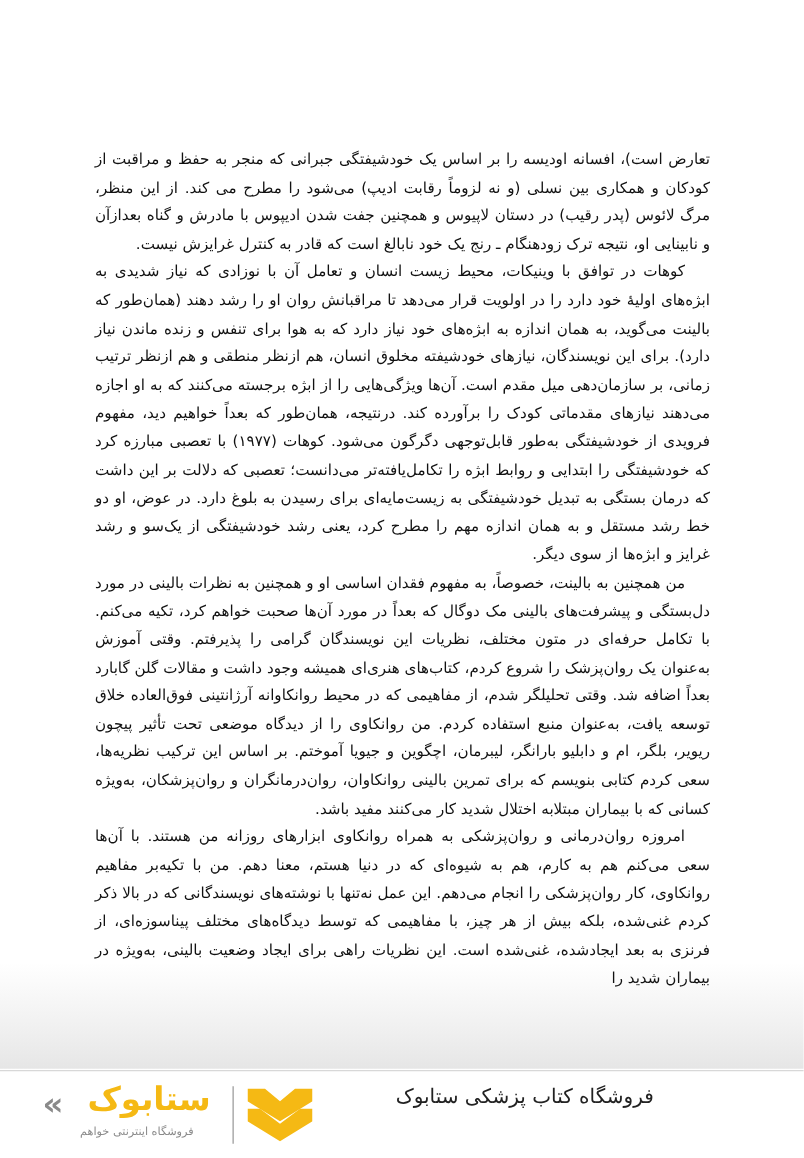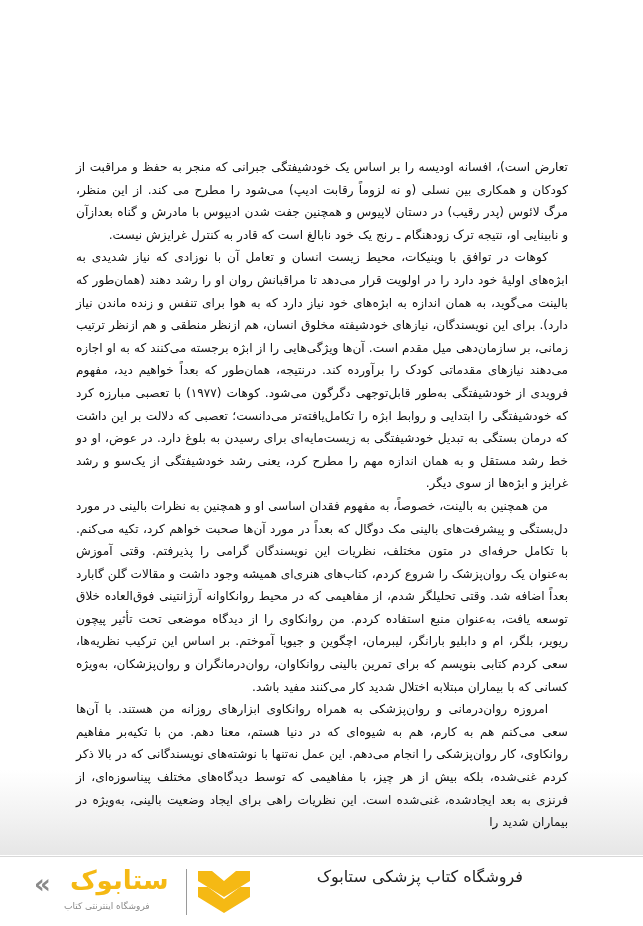--- a/index.html
+++ b/index.html
@@ -10,21 +10,21 @@
     color: #111;
     position: relative;
   }
   .page {
     position: absolute; left: 0; top: 0; width: 643px; height: 855px;
     background: linear-gradient(to bottom, #ffffff 0px, #ffffff 770px, #f1f1f1 820px, #e6e6e6 855px);
   }
   .text-block {
     position: absolute; left: 76px; width: 492px; top: 116px;
     direction: rtl; text-align: justify;
-    font-size: 12.1px; line-height: 22.6px; margin-top: 40px;
+    font-size: 12.1px; line-height: 22.6px;
   }
   .para { margin: 0; text-align-last: right; }
   .para.indent { text-indent: 20px; }
   .page-number {
     position: absolute; left: 0; width: 643px; top: 838px;
     text-align: center; font-size: 9px; color: #444; direction: rtl;
   }
   .footer {
     position: absolute; left: 0; top: 856px; width: 643px; height: 70px;
     background: #ffffff;
@@ -71,21 +71,21 @@
     <p class="para indent">کوهات در توافق با وینیکات، محیط زیست انسان و تعامل آن با نوزادی که نیاز شدیدی به ابژه‌های اولیهٔ خود دارد را در اولویت قرار می‌دهد تا مراقبانش روان او را رشد دهند (همان‌طور که بالینت می‌گوید، به همان اندازه به ابژه‌های خود نیاز دارد که به هوا برای تنفس و زنده ماندن نیاز دارد). برای این نویسندگان، نیازهای خودشیفته مخلوق انسان، هم ازنظر منطقی و هم ازنظر ترتیب زمانی، بر سازمان‌دهی میل مقدم است. آن‌ها ویژگی‌هایی را از ابژه برجسته می‌کنند که به او اجازه می‌دهند نیازهای مقدماتی کودک را برآورده کند. درنتیجه، همان‌طور که بعداً خواهیم دید، مفهوم فرویدی از خودشیفتگی به‌طور قابل‌توجهی دگرگون می‌شود. کوهات (۱۹۷۷) با تعصبی مبارزه کرد که خودشیفتگی را ابتدایی و روابط ابژه را تکامل‌یافته‌تر می‌دانست؛ تعصبی که دلالت بر این داشت که درمان بستگی به تبدیل خودشیفتگی به زیست‌مایه‌ای برای رسیدن به بلوغ دارد. در عوض، او دو خط رشد مستقل و به همان اندازه مهم را مطرح کرد، یعنی رشد خودشیفتگی از یک‌سو و رشد غرایز و ابژه‌ها از سوی دیگر.</p>
     <p class="para indent">من همچنین به بالینت، خصوصاً، به مفهوم فقدان اساسی او و همچنین به نظرات بالینی در مورد دل‌بستگی و پیشرفت‌های بالینی مک دوگال که بعداً در مورد آن‌ها صحبت خواهم کرد، تکیه می‌کنم. با تکامل حرفه‌ای در متون مختلف، نظریات این نویسندگان گرامی را پذیرفتم. وقتی آموزش به‌عنوان یک روان‌پزشک را شروع کردم، کتاب‌های هنری‌ای همیشه وجود داشت و مقالات گلن گابارد بعداً اضافه شد. وقتی تحلیلگر شدم، از مفاهیمی که در محیط روانکاوانه آرژانتینی فوق‌العاده خلاق توسعه یافت، به‌عنوان منبع استفاده کردم. من روانکاوی را از دیدگاه موضعی تحت تأثیر پیچون ریویر، بلگر، ام و دابلیو بارانگر، لیبرمان، اچگوین و جیویا آموختم. بر اساس این ترکیب نظریه‌ها، سعی کردم کتابی بنویسم که برای تمرین بالینی روانکاوان، روان‌درمانگران و روان‌پزشکان، به‌ویژه کسانی که با بیماران مبتلابه اختلال شدید کار می‌کنند مفید باشد.</p>
     <p class="para indent">امروزه روان‌درمانی و روان‌پزشکی به همراه روانکاوی ابزارهای روزانه من هستند. با آن‌ها سعی می‌کنم هم به کارم، هم به شیوه‌ای که در دنیا هستم، معنا دهم. من با تکیه‌بر مفاهیم روانکاوی، کار روان‌پزشکی را انجام می‌دهم. این عمل نه‌تنها با نوشته‌های نویسندگانی که در بالا ذکر کردم غنی‌شده، بلکه بیش از هر چیز، با مفاهیمی که توسط دیدگاه‌های مختلف پیناسوزه‌ای، از فرنزی به بعد ایجادشده، غنی‌شده است. این نظریات راهی برای ایجاد وضعیت بالینی، به‌ویژه در بیماران شدید را</p>
   </div>
 </div>
 
 <div class="footer">
   <div class="logo">
     <span class="logo-arrows">«</span>
     <span class="logo-word">ستابوک</span>
-    <span class="logo-tagline">فروشگاه اینترنتی کتاب</span>
+    <span class="logo-tagline">فروشگاه اینترنتی خواهم</span>
     <div class="logo-divider"></div>
     <svg class="logo-chevrons" viewBox="0 0 52 46">
       <polygon points="0,2 14,2 26,12 38,2 52,2 52,12 26,28 0,12" fill="#f5b914"></polygon>
       <polygon points="0,18 10,18 26,30 42,18 52,18 52,28 26,44 0,28" fill="#f5b914"></polygon>
     </svg>
   </div>
   <div class="store-title">فروشگاه کتاب پزشکی ستابوک</div>
 </div>
 
 </body></html>

